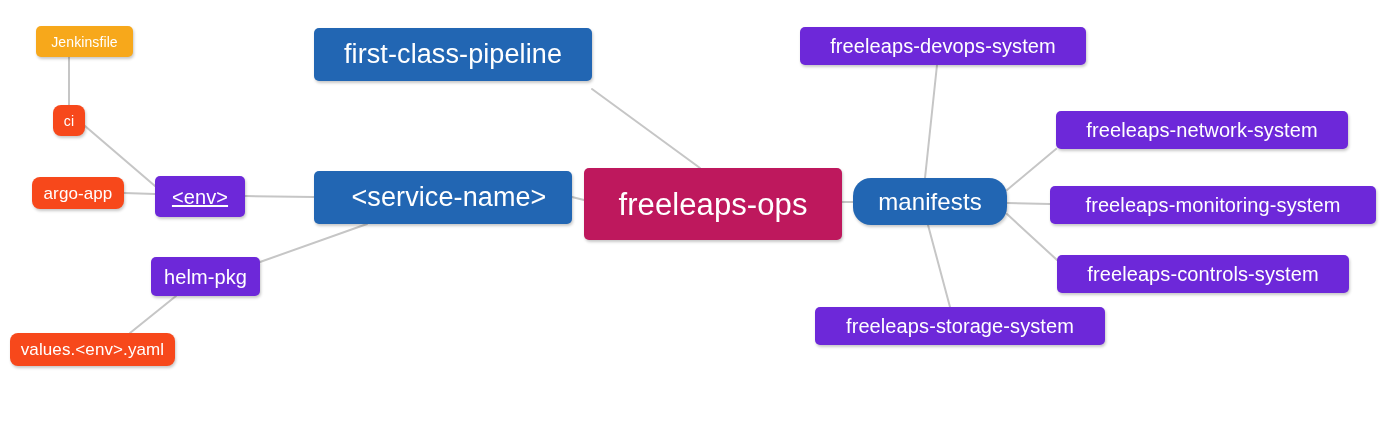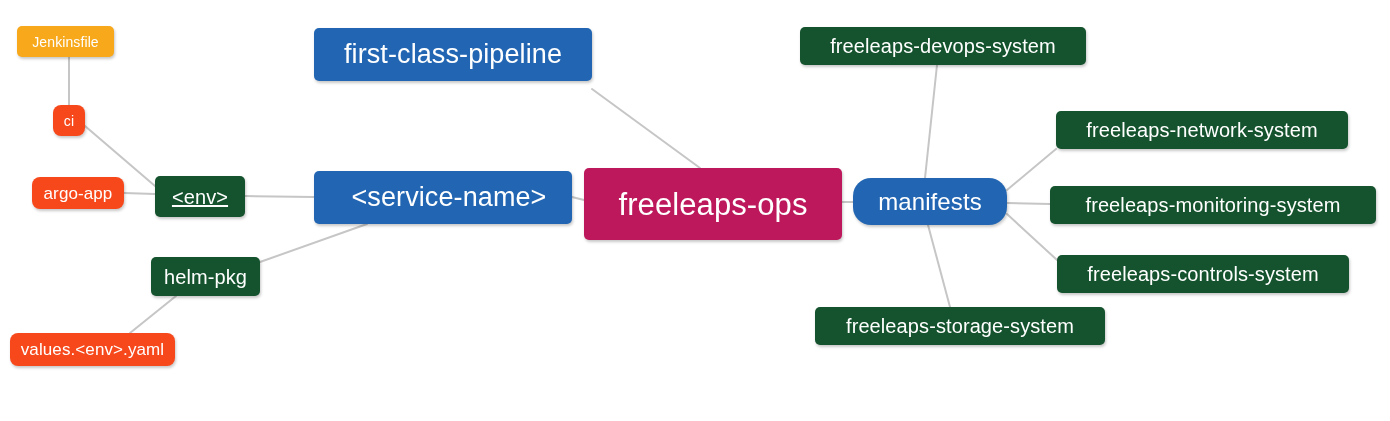--- a/index.html
+++ b/index.html
@@ -36,21 +36,21 @@
     justify-content: center;
     color: #ffffff;
     white-space: nowrap;
     border-radius: 5px;
     box-shadow: 1px 2px 3px rgba(0,0,0,0.22);
     line-height: 1;
     letter-spacing: 0.1px;
   }
   .n-root     { background: #be185d; }
   .n-blue     { background: #2266b3; }
-  .n-green    { background: #14532d; }
+  .n-green    { background: #6d28d9; }
   .n-orange   { background: #f7a81b; }
   .n-red      { background: #f7481b; border-radius: 8px; }
 
   .sz-root   { font-size: 31px; }
   .sz-xl     { font-size: 27px; }
   .sz-lg     { font-size: 24px; border-radius: 18px; }
   .sz-md     { font-size: 20px; }
   .sz-sm     { font-size: 17px; }
   .sz-xs     { font-size: 14px; }
 </style>
@@ -86,21 +86,21 @@
       </div>
       <div class="node n-blue sz-lg" style="left: 853px; top: 178px; width: 154px; height: 47px;">
         <span>manifests</span>
       </div>
       <div class="node n-green sz-md" style="left: 155px; top: 176px; width: 90px; height: 41px; text-decoration: underline;">
         <span>&lt;env&gt;</span>
       </div>
       <div class="node n-green sz-md" style="left: 151px; top: 257px; width: 109px; height: 39px;">
         <span>helm-pkg</span>
       </div>
-      <div class="node n-orange sz-xs" style="left: 17px; top: 26px; width: 97px; height: 31px;">
+      <div class="node n-orange sz-xs" style="left: 36px; top: 26px; width: 97px; height: 31px;">
         <span>Jenkinsfile</span>
       </div>
       <div class="node n-red sz-xs" style="left: 53px; top: 105px; width: 32px; height: 31px;">
         <span>ci</span>
       </div>
       <div class="node n-red sz-sm" style="left: 32px; top: 177px; width: 92px; height: 32px;">
         <span>argo-app</span>
       </div>
       <div class="node n-red sz-sm" style="left: 10px; top: 333px; width: 165px; height: 33px;">
         <span>values.&lt;env&gt;.yaml</span>

